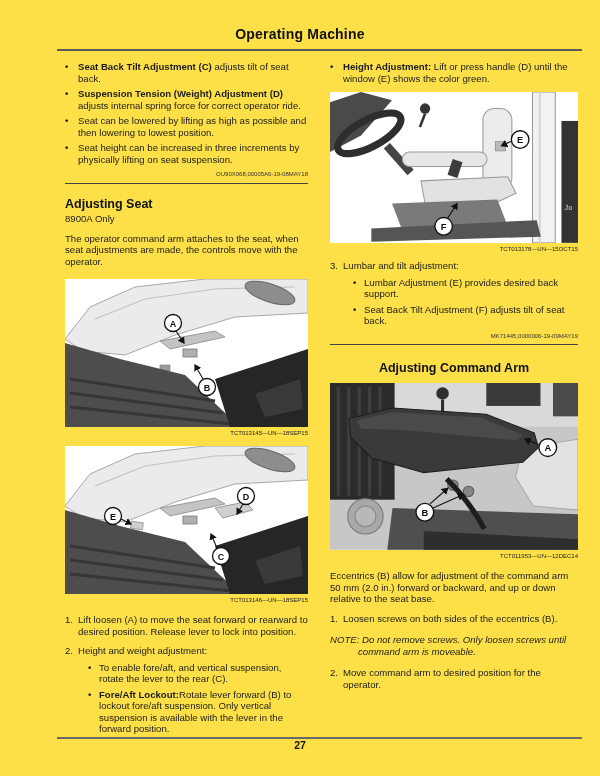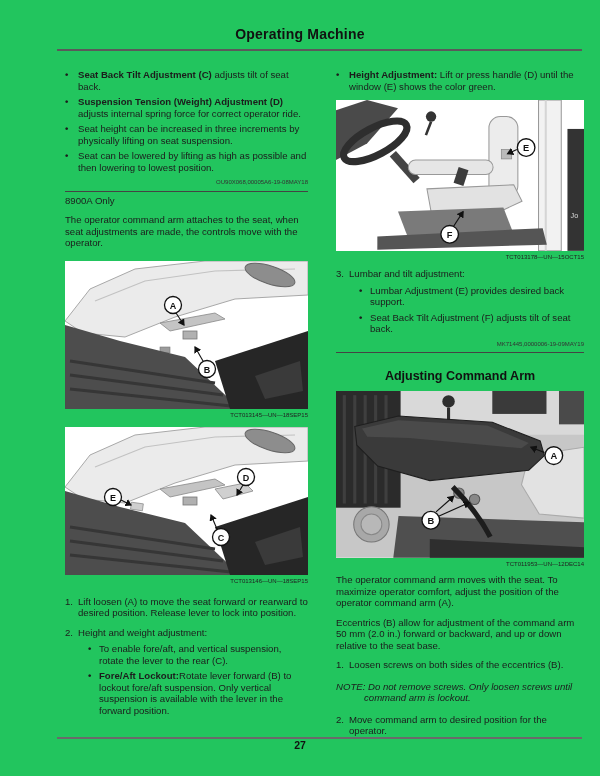--- a/index.html
+++ b/index.html
@@ -1,21 +1,21 @@
 <!DOCTYPE html>
 <html><head>
 <meta charset="utf-8">
 <style>
   html,body{margin:0;padding:0;background:#fff;}
-  .page{position:relative;width:600px;height:776px;background:#22c55e;
+  .page{position:relative;width:600px;height:776px;background:#fde047;
         font-family:"Liberation Sans",sans-serif;color:#1c1c1c;overflow:hidden;}
   .page-header{padding-top:26px;}
   .page-title{font-size:14px;font-weight:bold;text-align:center;letter-spacing:.2px;color:#111;}
   .header-rule{height:2px;background:#5a5a5a;margin:7px 18px 0 57px;}
-  .columns{display:flex;gap:28px;padding:10px 22px 0 65px;margin-top:8px;}
+  .columns{display:flex;gap:22px;padding:10px 22px 0 65px;}
   .col{font-size:9.6px;line-height:11.5px;}
   .col-left{width:243px;flex:none;}
   .col-right{width:248px;flex:none;}
 
   .bullet{display:flex;margin-bottom:4px;}
   .bullet .dot{flex:none;width:13px;}
   .bullet .dot::before{content:"\2022";font-weight:bold;}
   .btext{flex:1;}
   .btext b{font-weight:bold;}
 
@@ -64,30 +64,31 @@
       <div class="bullet">
         <span class="dot"></span>
         <span class="btext"><b>Seat Back Tilt Adjustment (C)</b><span> adjusts tilt of seat back.</span></span>
       </div>
       <div class="bullet">
         <span class="dot"></span>
         <span class="btext"><b>Suspension Tension (Weight) Adjustment (D)</b><span> adjusts internal spring force for correct operator ride.</span></span>
       </div>
       <div class="bullet">
         <span class="dot"></span>
+        <span class="btext"><b></b><span>Seat can be lowered by lifting as high as possible and then lowering to lowest position.</span></span>
+      </div>
+      <div class="bullet">
+        <span class="dot"></span>
         <span class="btext"><b></b><span>Seat height can be increased in three increments by physically lifting on seat suspension.</span></span>
-      </div>
-      <div class="bullet">
-        <span class="dot"></span>
-        <span class="btext"><b></b><span>Seat can be lowered by lifting as high as possible and then lowering to lowest position.</span></span>
       </div>
 
       <div class="code-line">OU90X068,00005A6-19-08MAY18</div>
       <div class="thin-rule"></div>
 
+      <div class="section-heading">Adjusting Seat</div>
       <div class="subheading">8900A Only</div>
 
       <div class="para">The operator command arm attaches to the seat, when seat adjustments are made, the controls move with the operator.</div>
 
       <div class="figure">
         <svg viewBox="0 0 243 148">
           <defs>
             <marker id="ah1" markerWidth="7" markerHeight="7" refX="5" refY="3.5" orient="auto">
               <path d="M0,0 L6,3.5 L0,7 Z" fill="#111"></path>
             </marker>
@@ -279,29 +280,28 @@
           <line class="lead" x1="96" y1="116" x2="113" y2="101" marker-end="url(#ah4)"></line>
           <line class="lead" x1="99" y1="120" x2="128" y2="107" marker-end="url(#ah4)"></line>
           <g>
             <circle class="callout-circle" cx="91" cy="124" r="8.5"></circle>
             <text class="callout-letter" x="91" y="127.5">B</text>
           </g>
         </svg>
         <div class="figure-caption">TCT011953—UN—12DEC14</div>
       </div>
 
-      <div class="para" style="margin-top:4px;">The operator command arm moves with the seat. To maximize operator comfort, adjust the position of the operator command arm (A).</div>
       <div class="para">Eccentrics (B) allow for adjustment of the command arm 50 mm (2.0 in.) forward or backward, and up or down relative to the seat base.</div>
 
       <div class="step">
         <span class="step-num">1.</span>
         <span class="step-text">Loosen screws on both sides of the eccentrics (B).</span>
       </div>
 
-      <div class="note"><span>NOTE:</span><span> Do not remove screws. Only loosen screws until command arm is lockout.</span></div>
+      <div class="note"><span>NOTE:</span><span> Do not remove screws. Only loosen screws until command arm is moveable.</span></div>
 
       <div class="step" style="margin-top:10px;">
         <span class="step-num">2.</span>
         <span class="step-text">Move command arm to desired position for the operator.</span>
       </div>
 
     </div>
   </div>
 
   <div class="page-footer">

